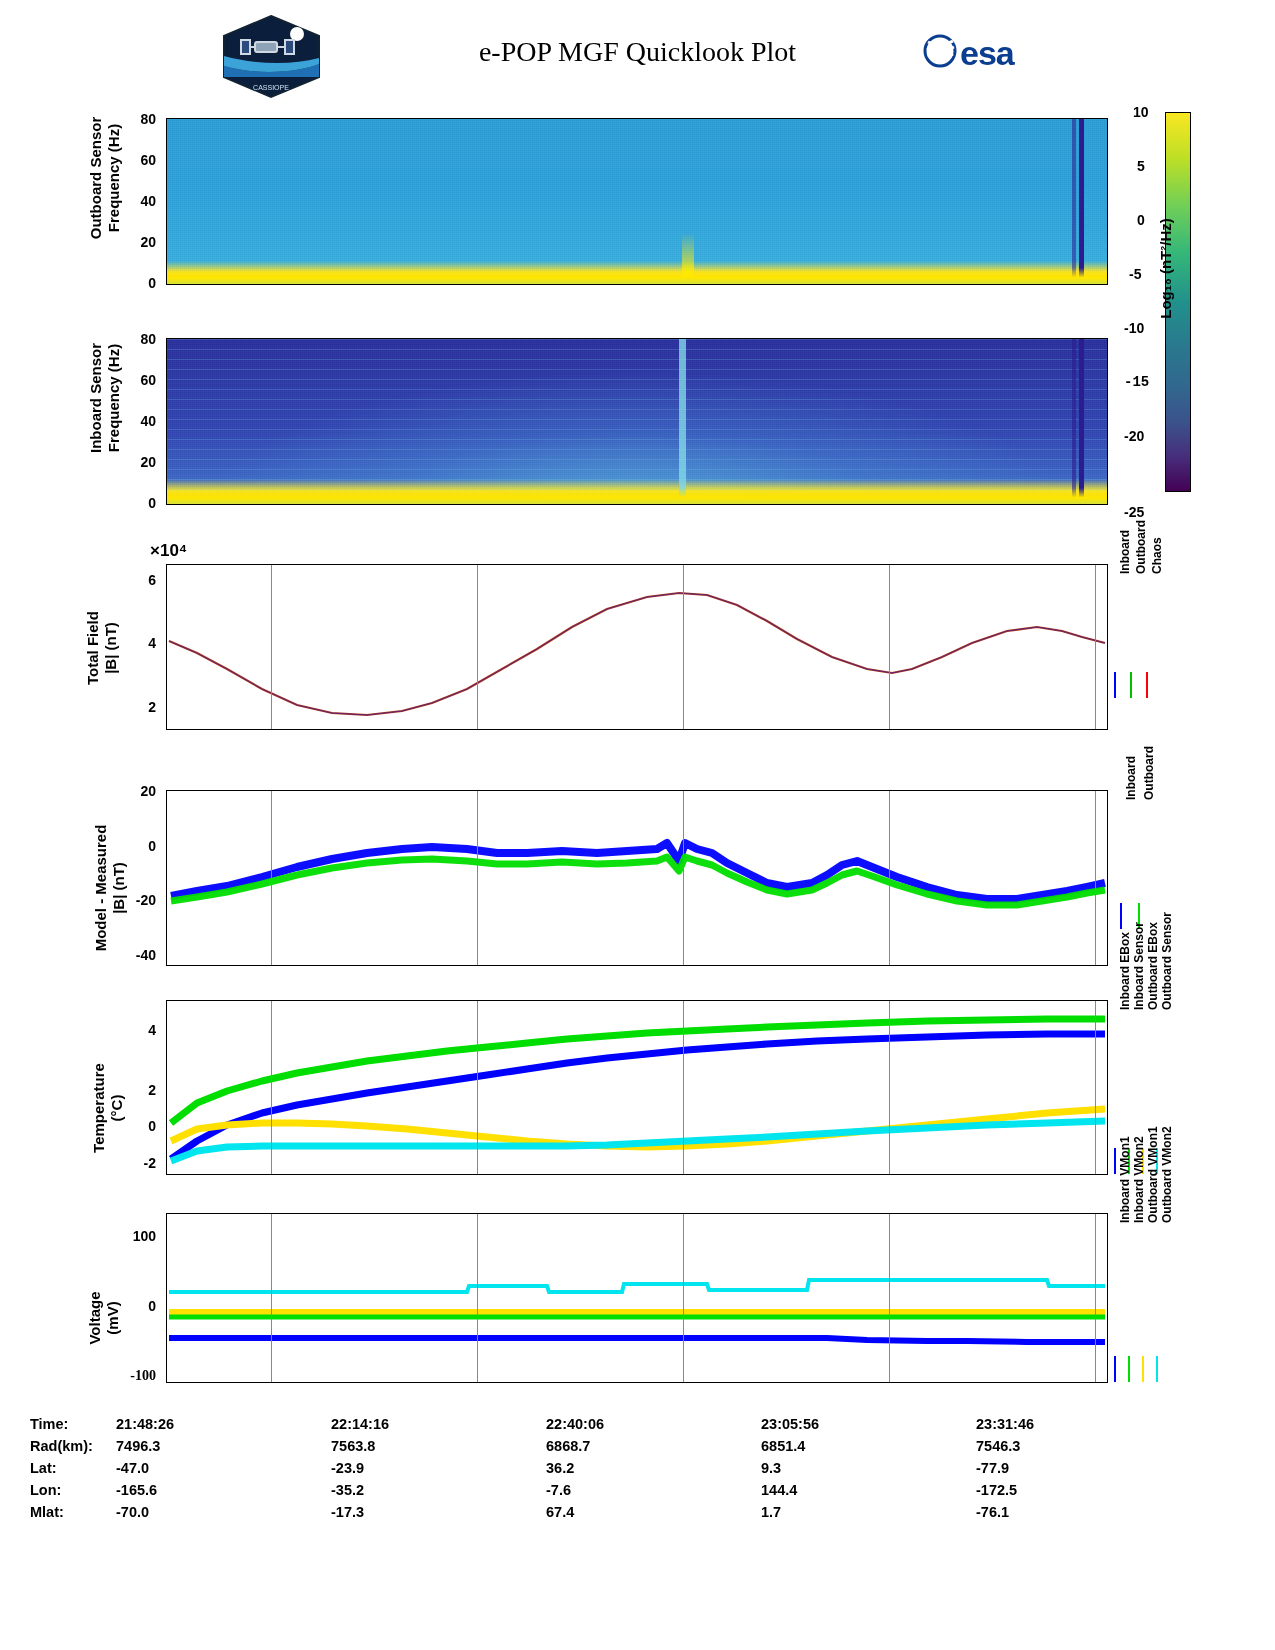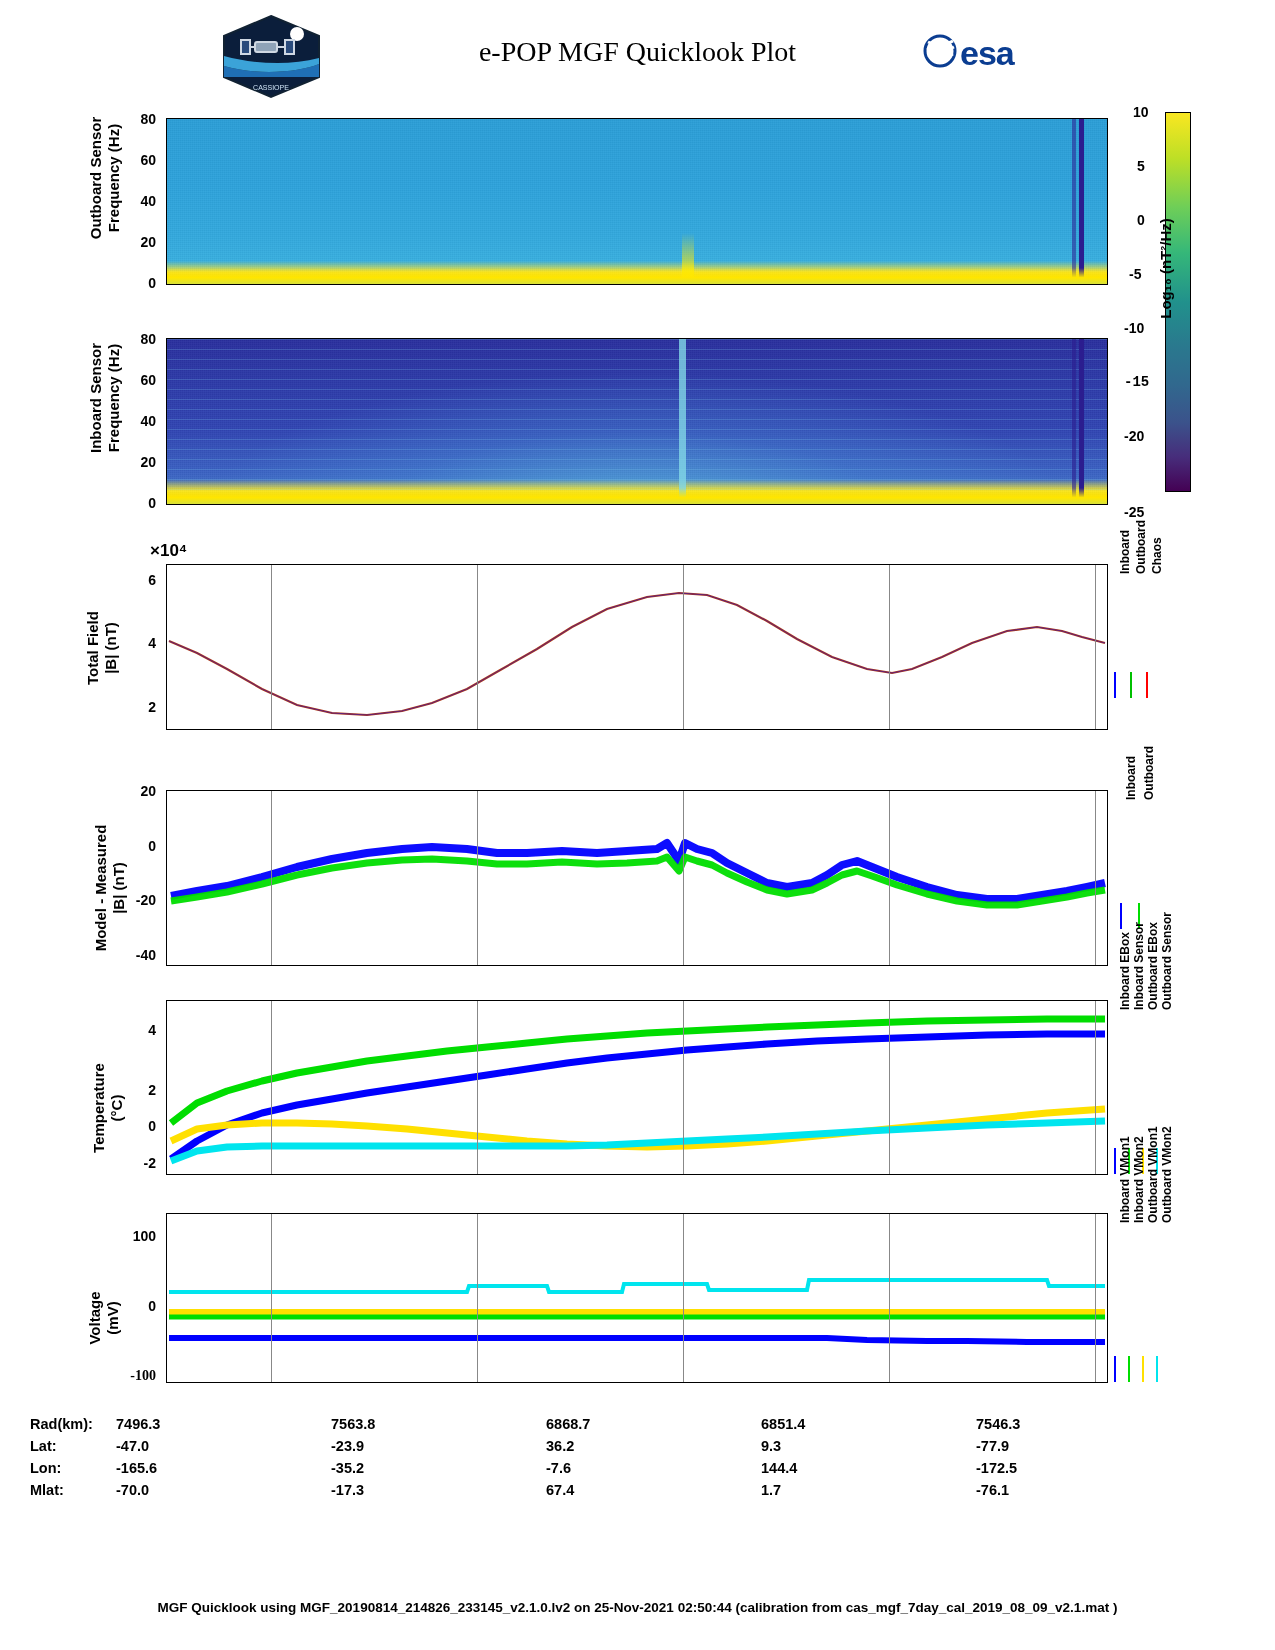--- a/index.html
+++ b/index.html
@@ -229,20 +229,28 @@
   <div class="legend" style="left:1132px;top:1223px;">Inboard VMon2</div>
   <div class="legend" style="left:1146px;top:1223px;">Outboard VMon1</div>
   <div class="legend" style="left:1160px;top:1223px;">Outboard VMon2</div>
   <div class="legline" style="left:1114px;top:1356px;background:#0000ff;"></div>
   <div class="legline" style="left:1128px;top:1356px;background:#00dd00;"></div>
   <div class="legline" style="left:1142px;top:1356px;background:#ffe000;"></div>
   <div class="legline" style="left:1156px;top:1356px;background:#00e5ee;"></div>
 
   <div class="ftable">
     <div class="row">
+      <div class="rl">Time:</div>
+      <div class="c">21:48:26</div>
+      <div class="c">22:14:16</div>
+      <div class="c">22:40:06</div>
+      <div class="c">23:05:56</div>
+      <div class="c">23:31:46</div>
+    </div>
+    <div class="row">
       <div class="rl">Rad(km):</div>
       <div class="c">7496.3</div>
       <div class="c">7563.8</div>
       <div class="c">6868.7</div>
       <div class="c">6851.4</div>
       <div class="c">7546.3</div>
     </div>
     <div class="row">
       <div class="rl">Lat:</div>
       <div class="c">-47.0</div>
@@ -262,15 +270,14 @@
     <div class="row">
       <div class="rl">Mlat:</div>
       <div class="c">-70.0</div>
       <div class="c">-17.3</div>
       <div class="c">67.4</div>
       <div class="c">1.7</div>
       <div class="c">-76.1</div>
     </div>
   </div>
 
-  <div class="footnote">MGF Quicklook using MGF_20190814_214826_233145_v2.1.0.lv2 on 25-Nov-2021 02:50:44 (calibration from cas_mgf_7day_cal_2019_08_09_v2.1.mat )</div>
 
 </div>
 
 </body></html>

